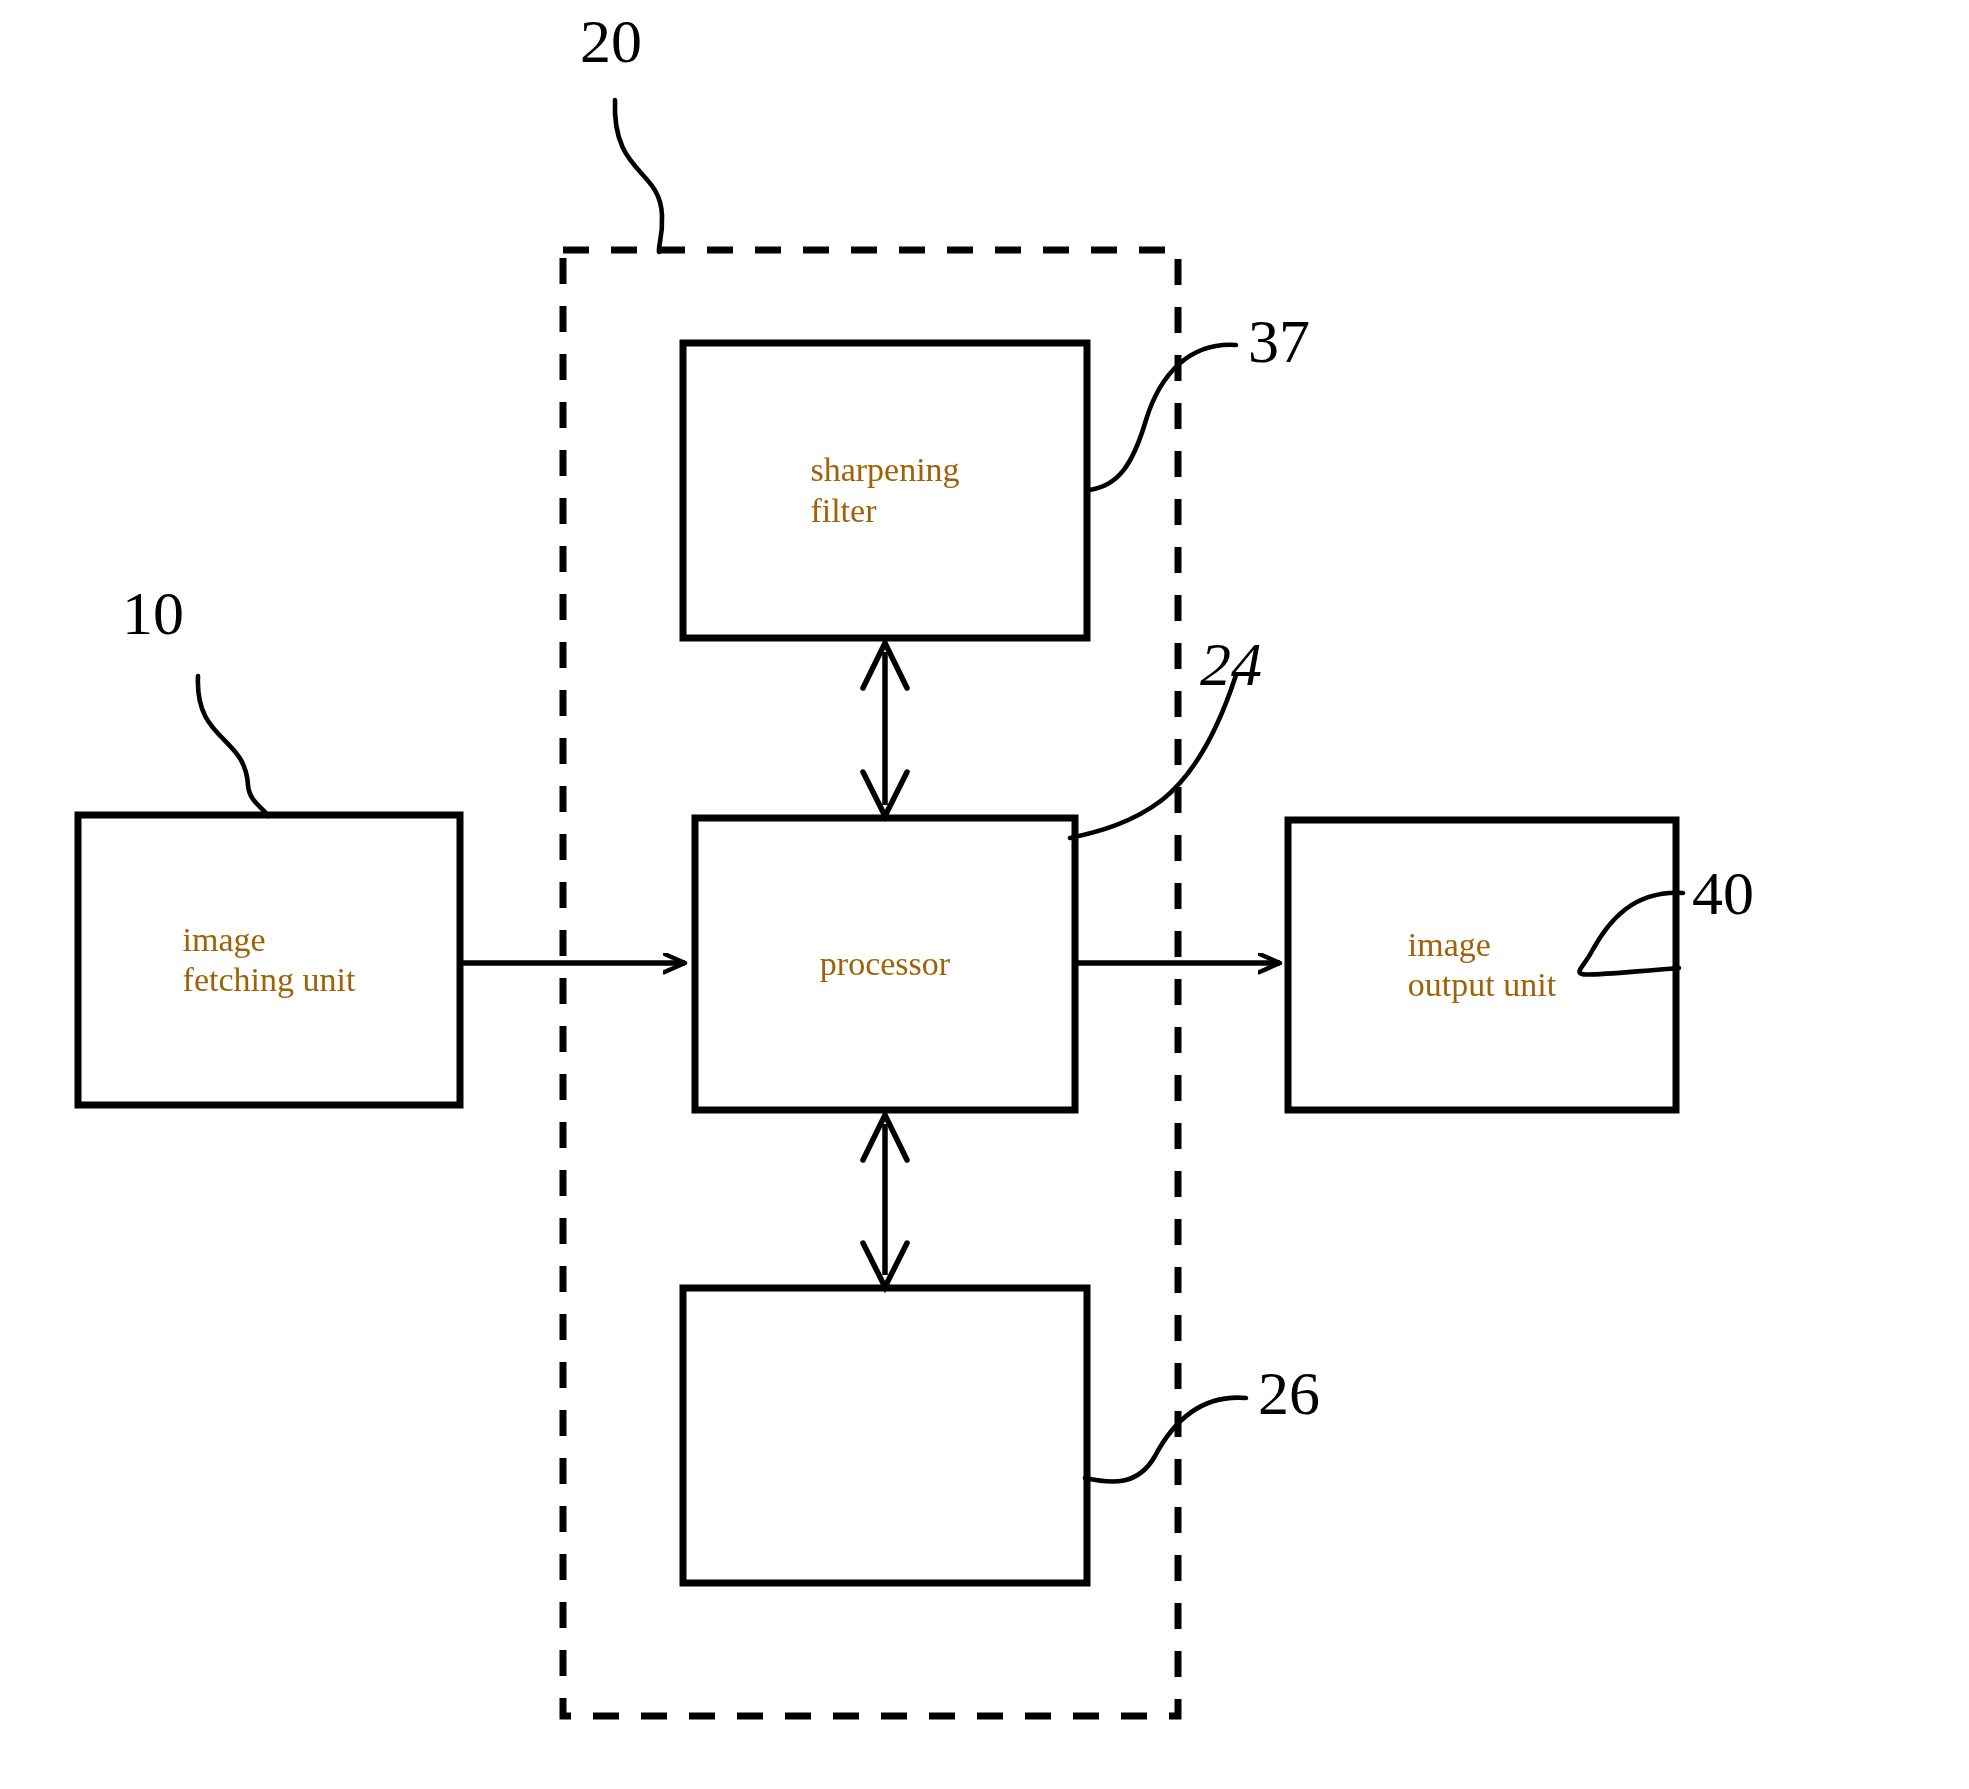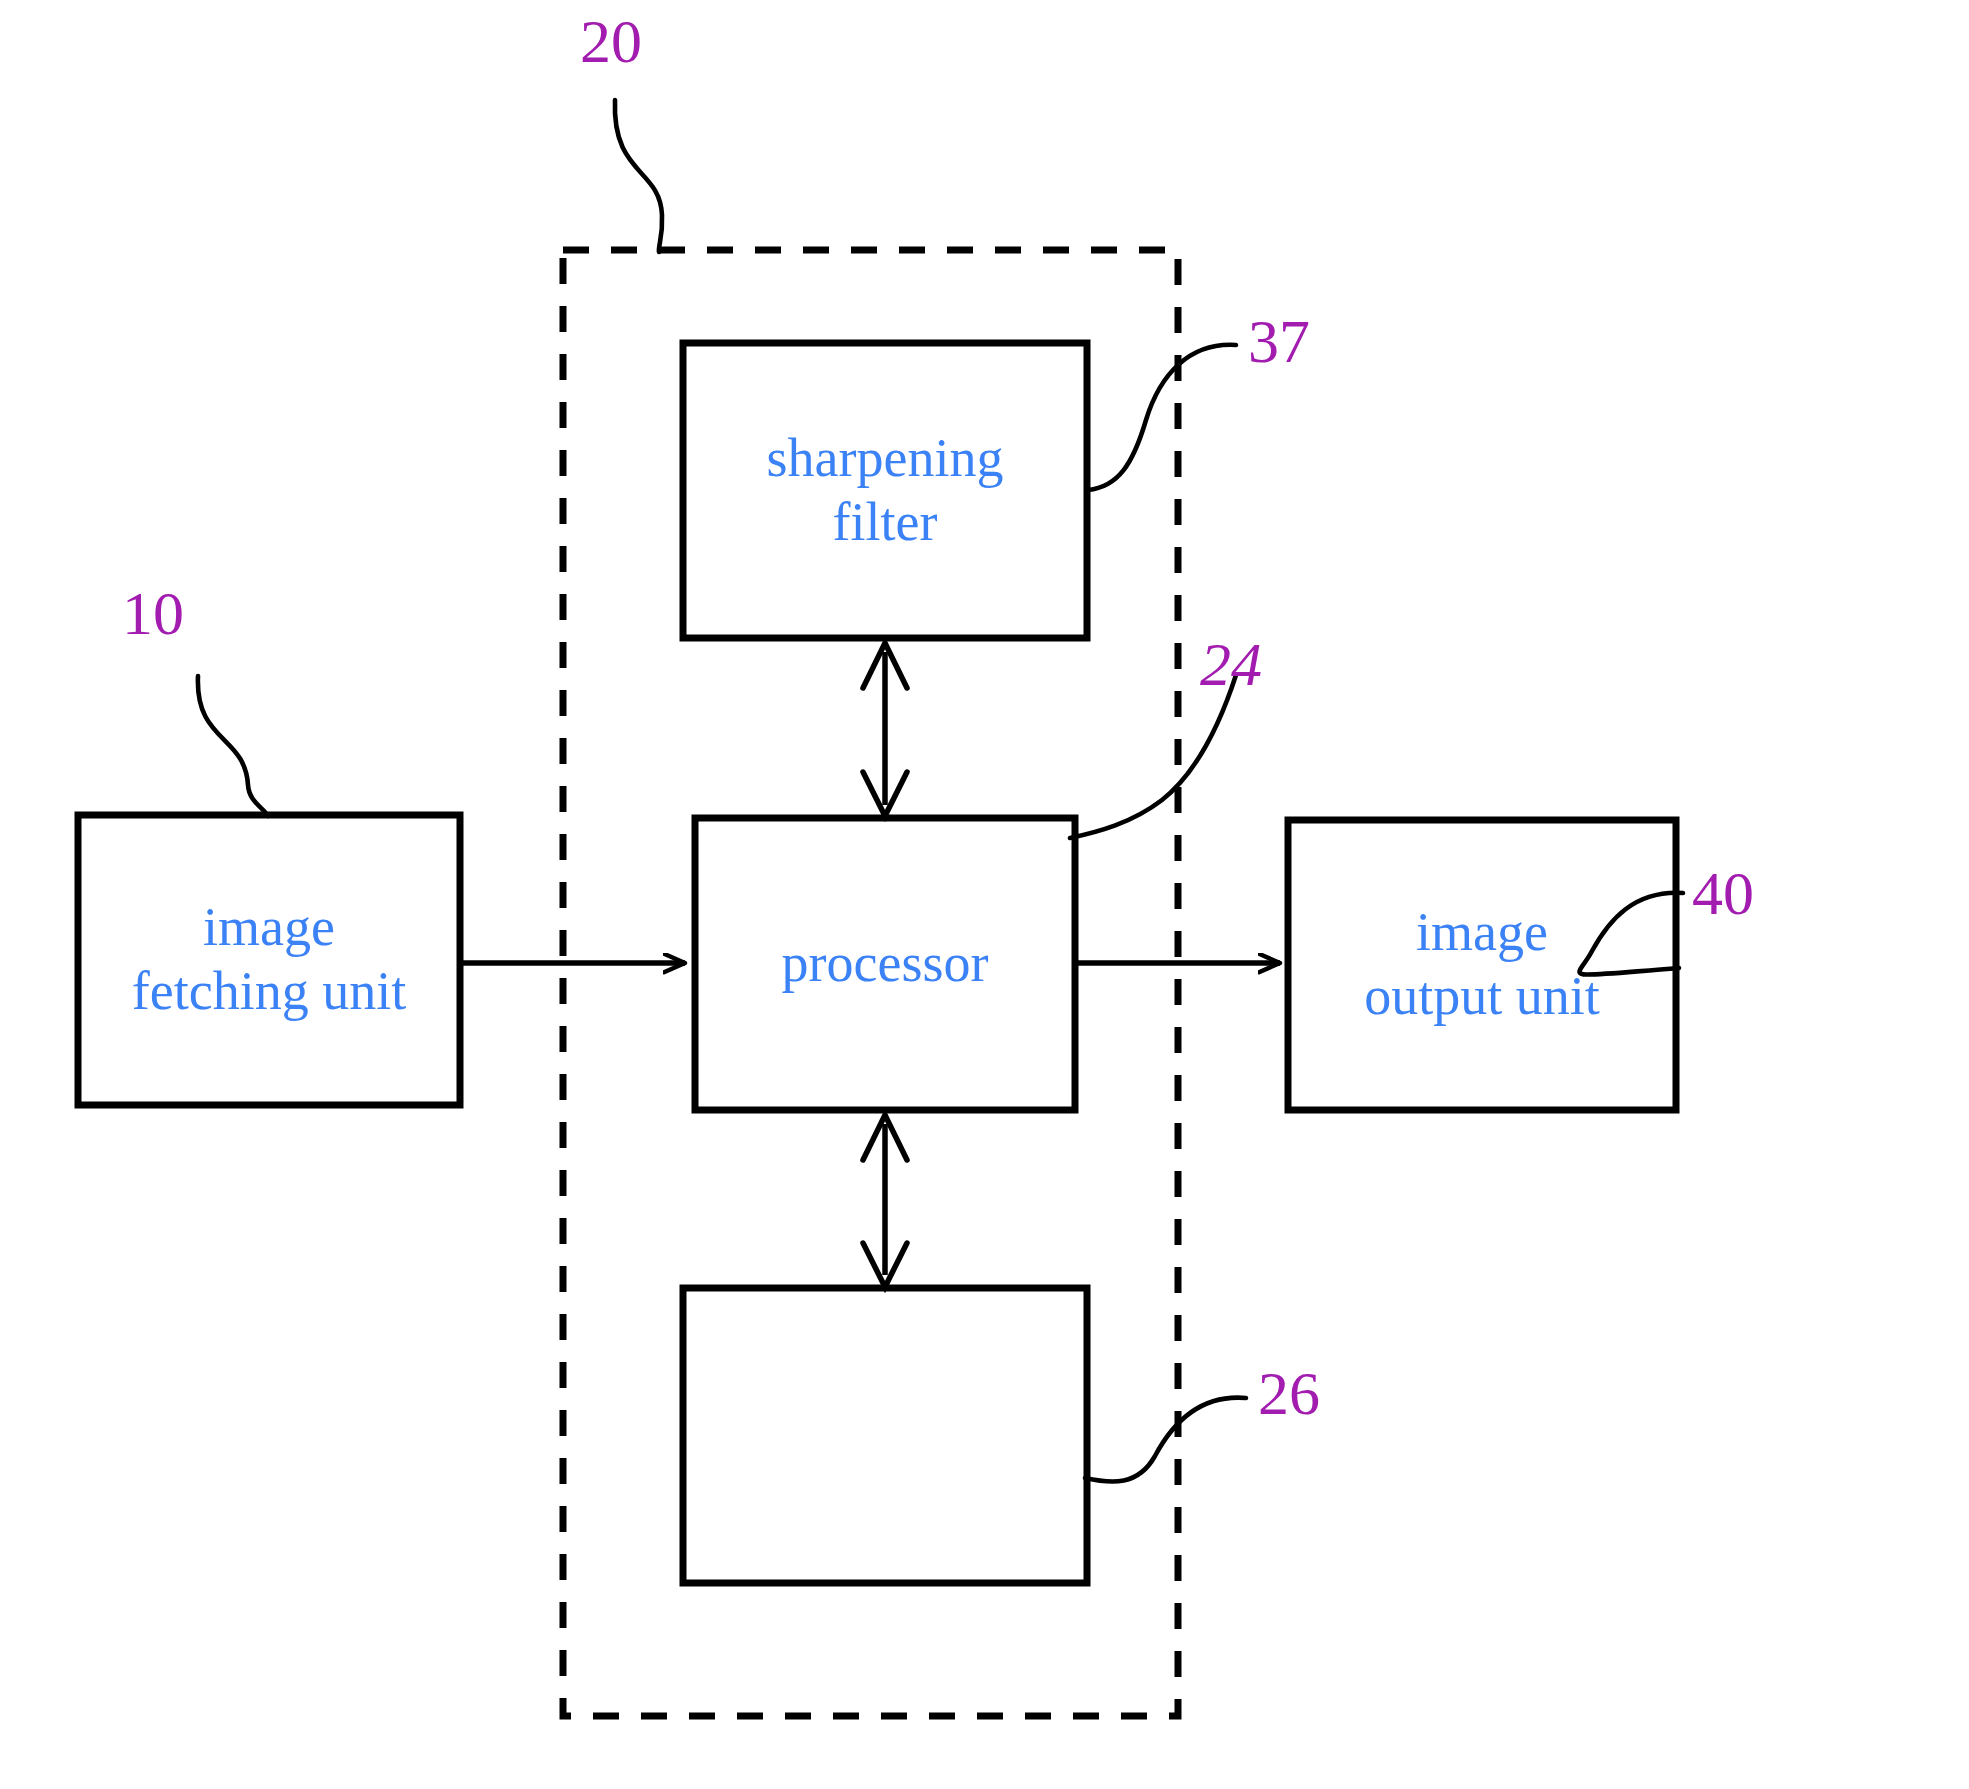--- a/index.html
+++ b/index.html
@@ -21,34 +21,34 @@
     left: 0;
     top: 0;
     width: 1969px;
     height: 1789px;
   }
   .block-label {
     position: absolute;
     display: flex;
     align-items: center;
     justify-content: center;
-    text-align: center;
+    text-align: left;
     font-family: "Liberation Serif", "DejaVu Serif", serif;
-    font-size: 54px;
+    font-size: 34px;
     line-height: 1.18;
-    color: #3b82f6;
+    color: #a16207;
     white-space: pre-line;
     pointer-events: none;
   }
   .ref-number {
     position: absolute;
     font-family: "Liberation Serif", "DejaVu Serif", serif;
     font-size: 62px;
     line-height: 1;
-    color: #a21caf;
+    color: #000000;
     text-align: center;
   }
 </style>
 </head>
 <body>
 
 <div id="figure-root">
 
   <svg id="diagram-svg" viewBox="0 0 1969 1789" xmlns="http://www.w3.org/2000/svg">
 

